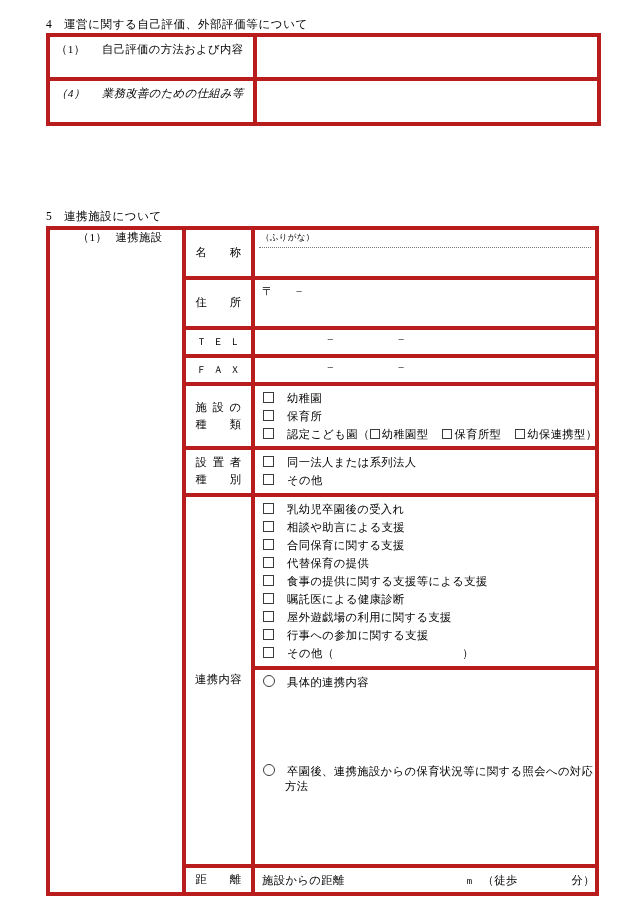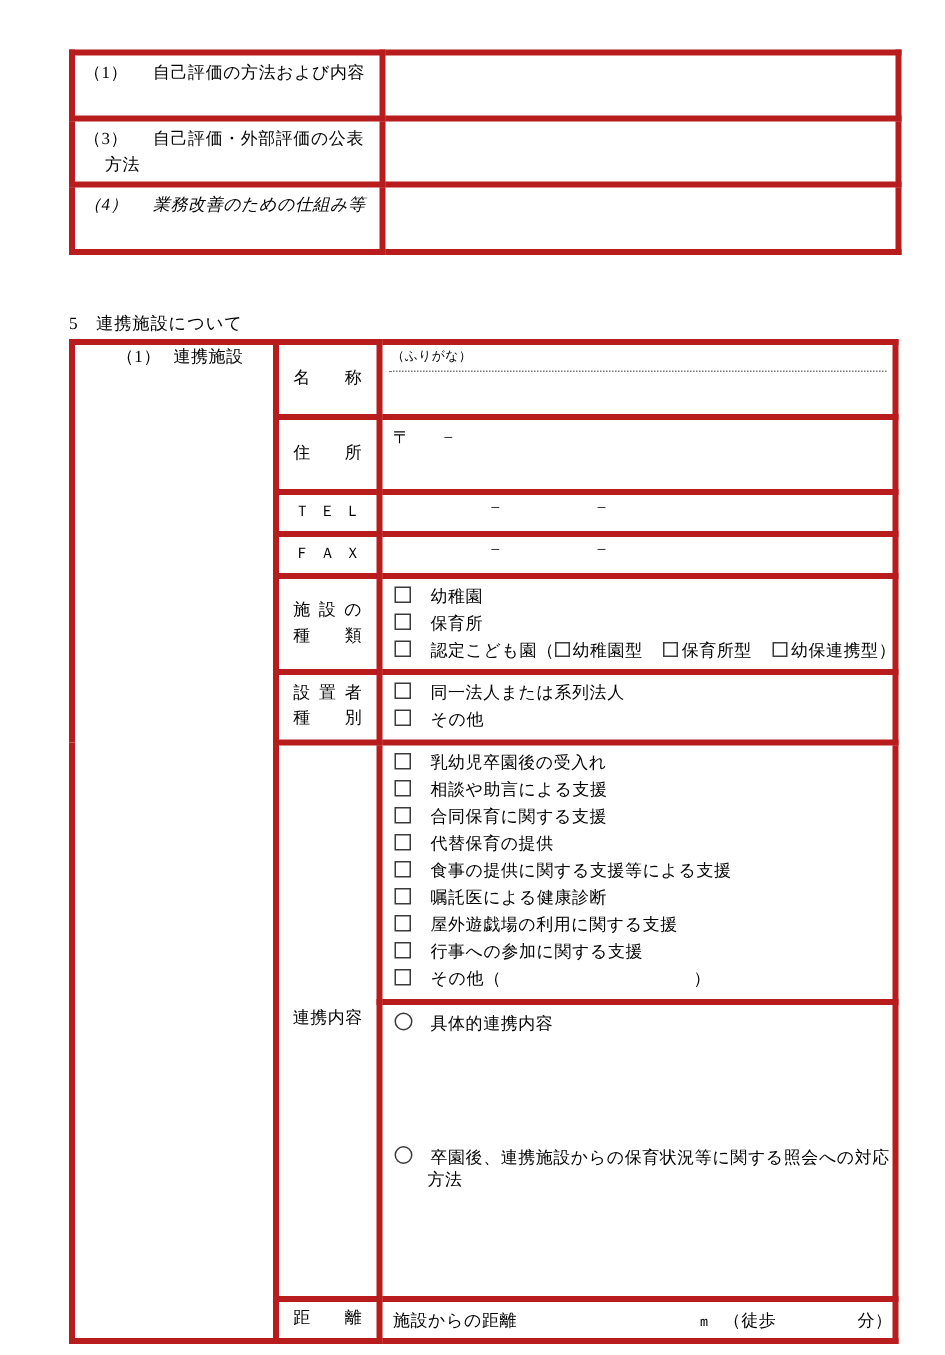--- a/index.html
+++ b/index.html
@@ -211,35 +211,29 @@
     display: inline-block;
     padding-left: 10px;
   }
   .walk-blank { display: inline-block; width: 54px; }
 </style>
 </head>
 <body>
 
 <div class="page">
 
+  <div class="section-heading" style="left:46px; top:19px;">
+    <span class="num">4</span><span>運営に関する自己評価、外部評価等について</span>
+  </div>
 
   <table class="form" id="tbl-eval">
     <tbody>
       <tr>
         <td class="label" style="height:36px;">
           <span class="r-num">（1）</span><span>自己評価の方法および内容</span>
-        </td>
-        <td class="value">
-          <span></span>
-        </td>
-      </tr>
-      <tr>
-        <td class="label" style="height:36px;">
-          <span class="r-num">（3）</span><span>自己評価・外部評価の公表</span>
-          <span class="indent-1">方法</span>
         </td>
         <td class="value">
           <span></span>
         </td>
       </tr>
       <tr>
         <td class="label" style="height:37px;font-style:italic;">
           <span class="r-num">（4）</span><span>業務改善のための仕組み等</span>
         </td>
         <td class="value">

